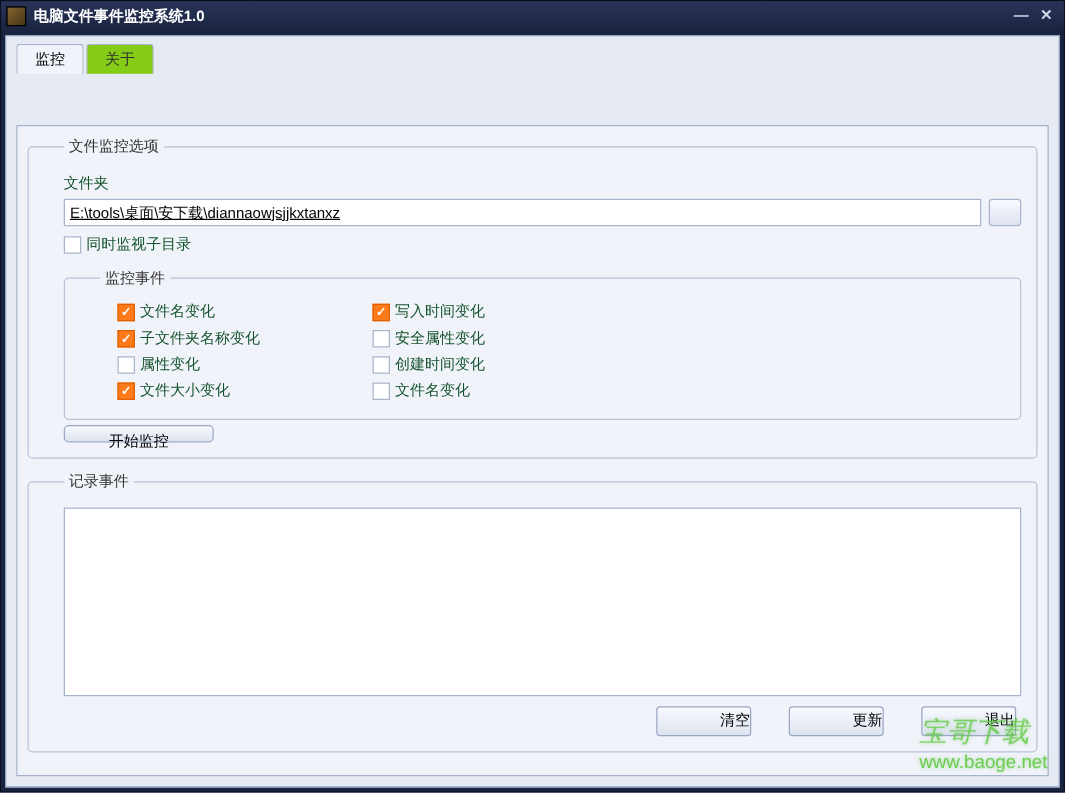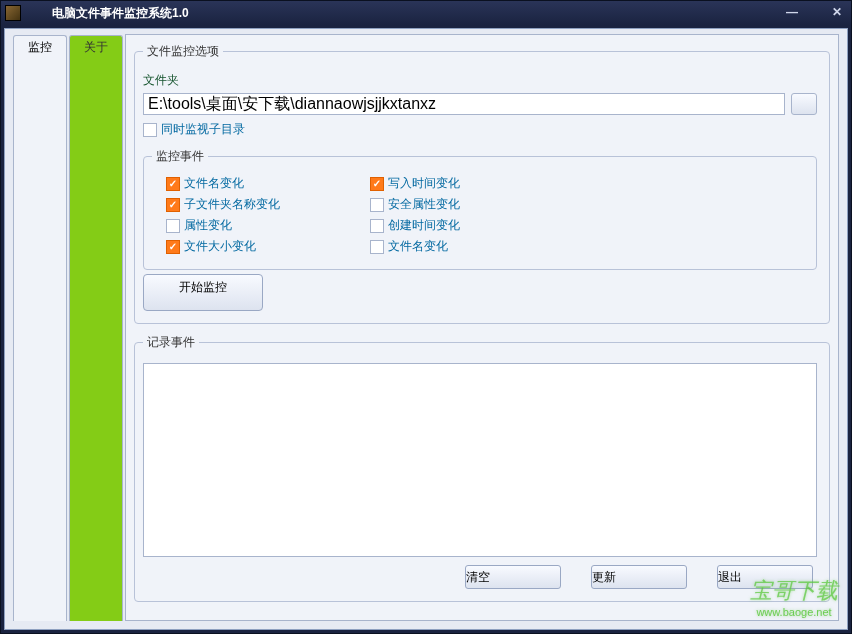--- a/index.html
+++ b/index.html
@@ -20,21 +20,20 @@
   flex-direction: column;
 }
 .titlebar {
   height: 24px;
   background: linear-gradient(to bottom, #2a3458, #1a2340);
   display: flex;
   align-items: center;
   color: #fff;
   font-weight: bold;
   padding: 0 4px;
-  gap: 25px;
 }
 .titlebar .app-icon {
   width: 16px; height: 16px;
   background: linear-gradient(135deg,#886633,#443311);
   margin-right: 6px;
   border: 1px solid #000;
 }
 .titlebar .title { flex: 1; }
 .titlebar .winbtn {
   width: 20px; height: 16px;
@@ -43,22 +42,23 @@
   line-height: 14px;
   cursor: pointer;
   font-family: Arial, sans-serif;
 }
 .client {
   flex: 1;
   background: #e6eaf3;
   margin: 3px;
   border: 1px solid #8ea0c0;
   display: flex;
-  flex-direction: row;
+  flex-direction: column;
   padding: 6px 8px 8px 8px;
+  gap: 42px;
 }
 .tabs {
   display: flex;
   position: relative;
 }
 .tab {
   padding: 3px 14px;
   border: 1px solid #a8b4cc;
   border-bottom: none;
   background: #84cc16;
@@ -78,56 +78,57 @@
   border: 1px solid #a8b4cc;
   background: #f0f3f9;
   margin-top: -1px;
   padding: 8px;
   display: flex;
   flex-direction: column;
 }
 fieldset.group {
   border: 1px solid #b8c2d8;
   border-radius: 4px;
-  padding: 8px 12px 12px 8px;
+  padding: 8px 12px 12px 28px;
   margin-bottom: 10px;
 }
 fieldset.group legend {
   padding: 0 4px;
   color: #333;
   font-size: 12px;
 }
 .label { color: #14532d; margin: 4px 0; display: block; }
 .row-path {
   display: flex;
   align-items: center;
   gap: 6px;
   margin-bottom: 6px;
 }
 input.text {
   flex: 1;
   height: 22px;
   border: 1px solid #a8b4cc;
   background: #fff;
   padding: 0 4px;
-  font-size: 16px;
+  font-size: 12px;
+  text-decoration: underline;
 }
 .browse-btn {
   width: 26px; height: 22px;
   border: 1px solid #a8b4cc;
   background: linear-gradient(to bottom,#f8faff,#dde3ef);
   border-radius: 3px;
   cursor: pointer;
 }
 .chk-row {
   display: flex;
   align-items: center;
   gap: 4px;
   margin: 2px 0;
-  color: #0369a1;
+  color: #14532d;
 }
 .chk {
   width: 14px; height: 14px;
   border: 1px solid #a8b4cc;
   background: #fff;
   display: inline-flex;
   align-items: center;
   justify-content: center;
   font-size: 10px;
   color: #fff;
@@ -139,21 +140,21 @@
 }
 .chk.checked::after { content: "✓"; font-weight: bold; }
 .events-cols {
   display: flex;
   gap: 90px;
   padding-left: 14px;
 }
 .events-cols .col { display: flex; flex-direction: column; }
 .start-btn {
   width: 120px;
-  height: 37px;
+  height: 14px;
   border: 1px solid #9aa8c4;
   background: linear-gradient(to bottom,#f8faff,#dde3ef);
   border-radius: 4px;
   cursor: pointer;
   text-align: center;
   line-height: 24px;
   margin-top: 4px;
 }
 .log-fieldset {
   flex: 1;
@@ -167,46 +168,47 @@
   margin-top: 4px;
 }
 .bottom-buttons {
   display: flex;
   justify-content: flex-end;
   gap: 30px;
   margin-top: 8px;
   padding-right: 4px;
 }
 .std-btn {
-  width: 96px;
+  width: 76px;
   height: 24px;
   border: 1px solid #9aa8c4;
   background: linear-gradient(to bottom,#f8faff,#dde3ef);
   border-radius: 3px;
   cursor: pointer;
-  text-align: left;
+  text-align: right;
   line-height: 22px;
+  font-family: Liberation Mono, monospace;
 }
 .watermark {
   position: absolute;
   right: 14px;
   bottom: 16px;
   color: rgba(90,200,60,0.7);
   font-size: 22px;
   font-style: italic;
   font-family: "Microsoft YaHei", sans-serif;
   text-shadow: 0 0 3px rgba(90,200,60,0.5);
   pointer-events: none;
   margin-left: 36px;
 }
 .watermark .small {
   display: block;
-  font-size: 11px;
+  font-size: 15px;
   font-style: normal;
-  text-align: center;
+  text-align: left;
   color: rgba(90,200,60,0.85);
 }
 </style>
 </head>
 <body>
 
 <div class="window">
   <div class="titlebar">
     <div class="app-icon"></div>
     <span class="title">电脑文件事件监控系统1.0</span>

